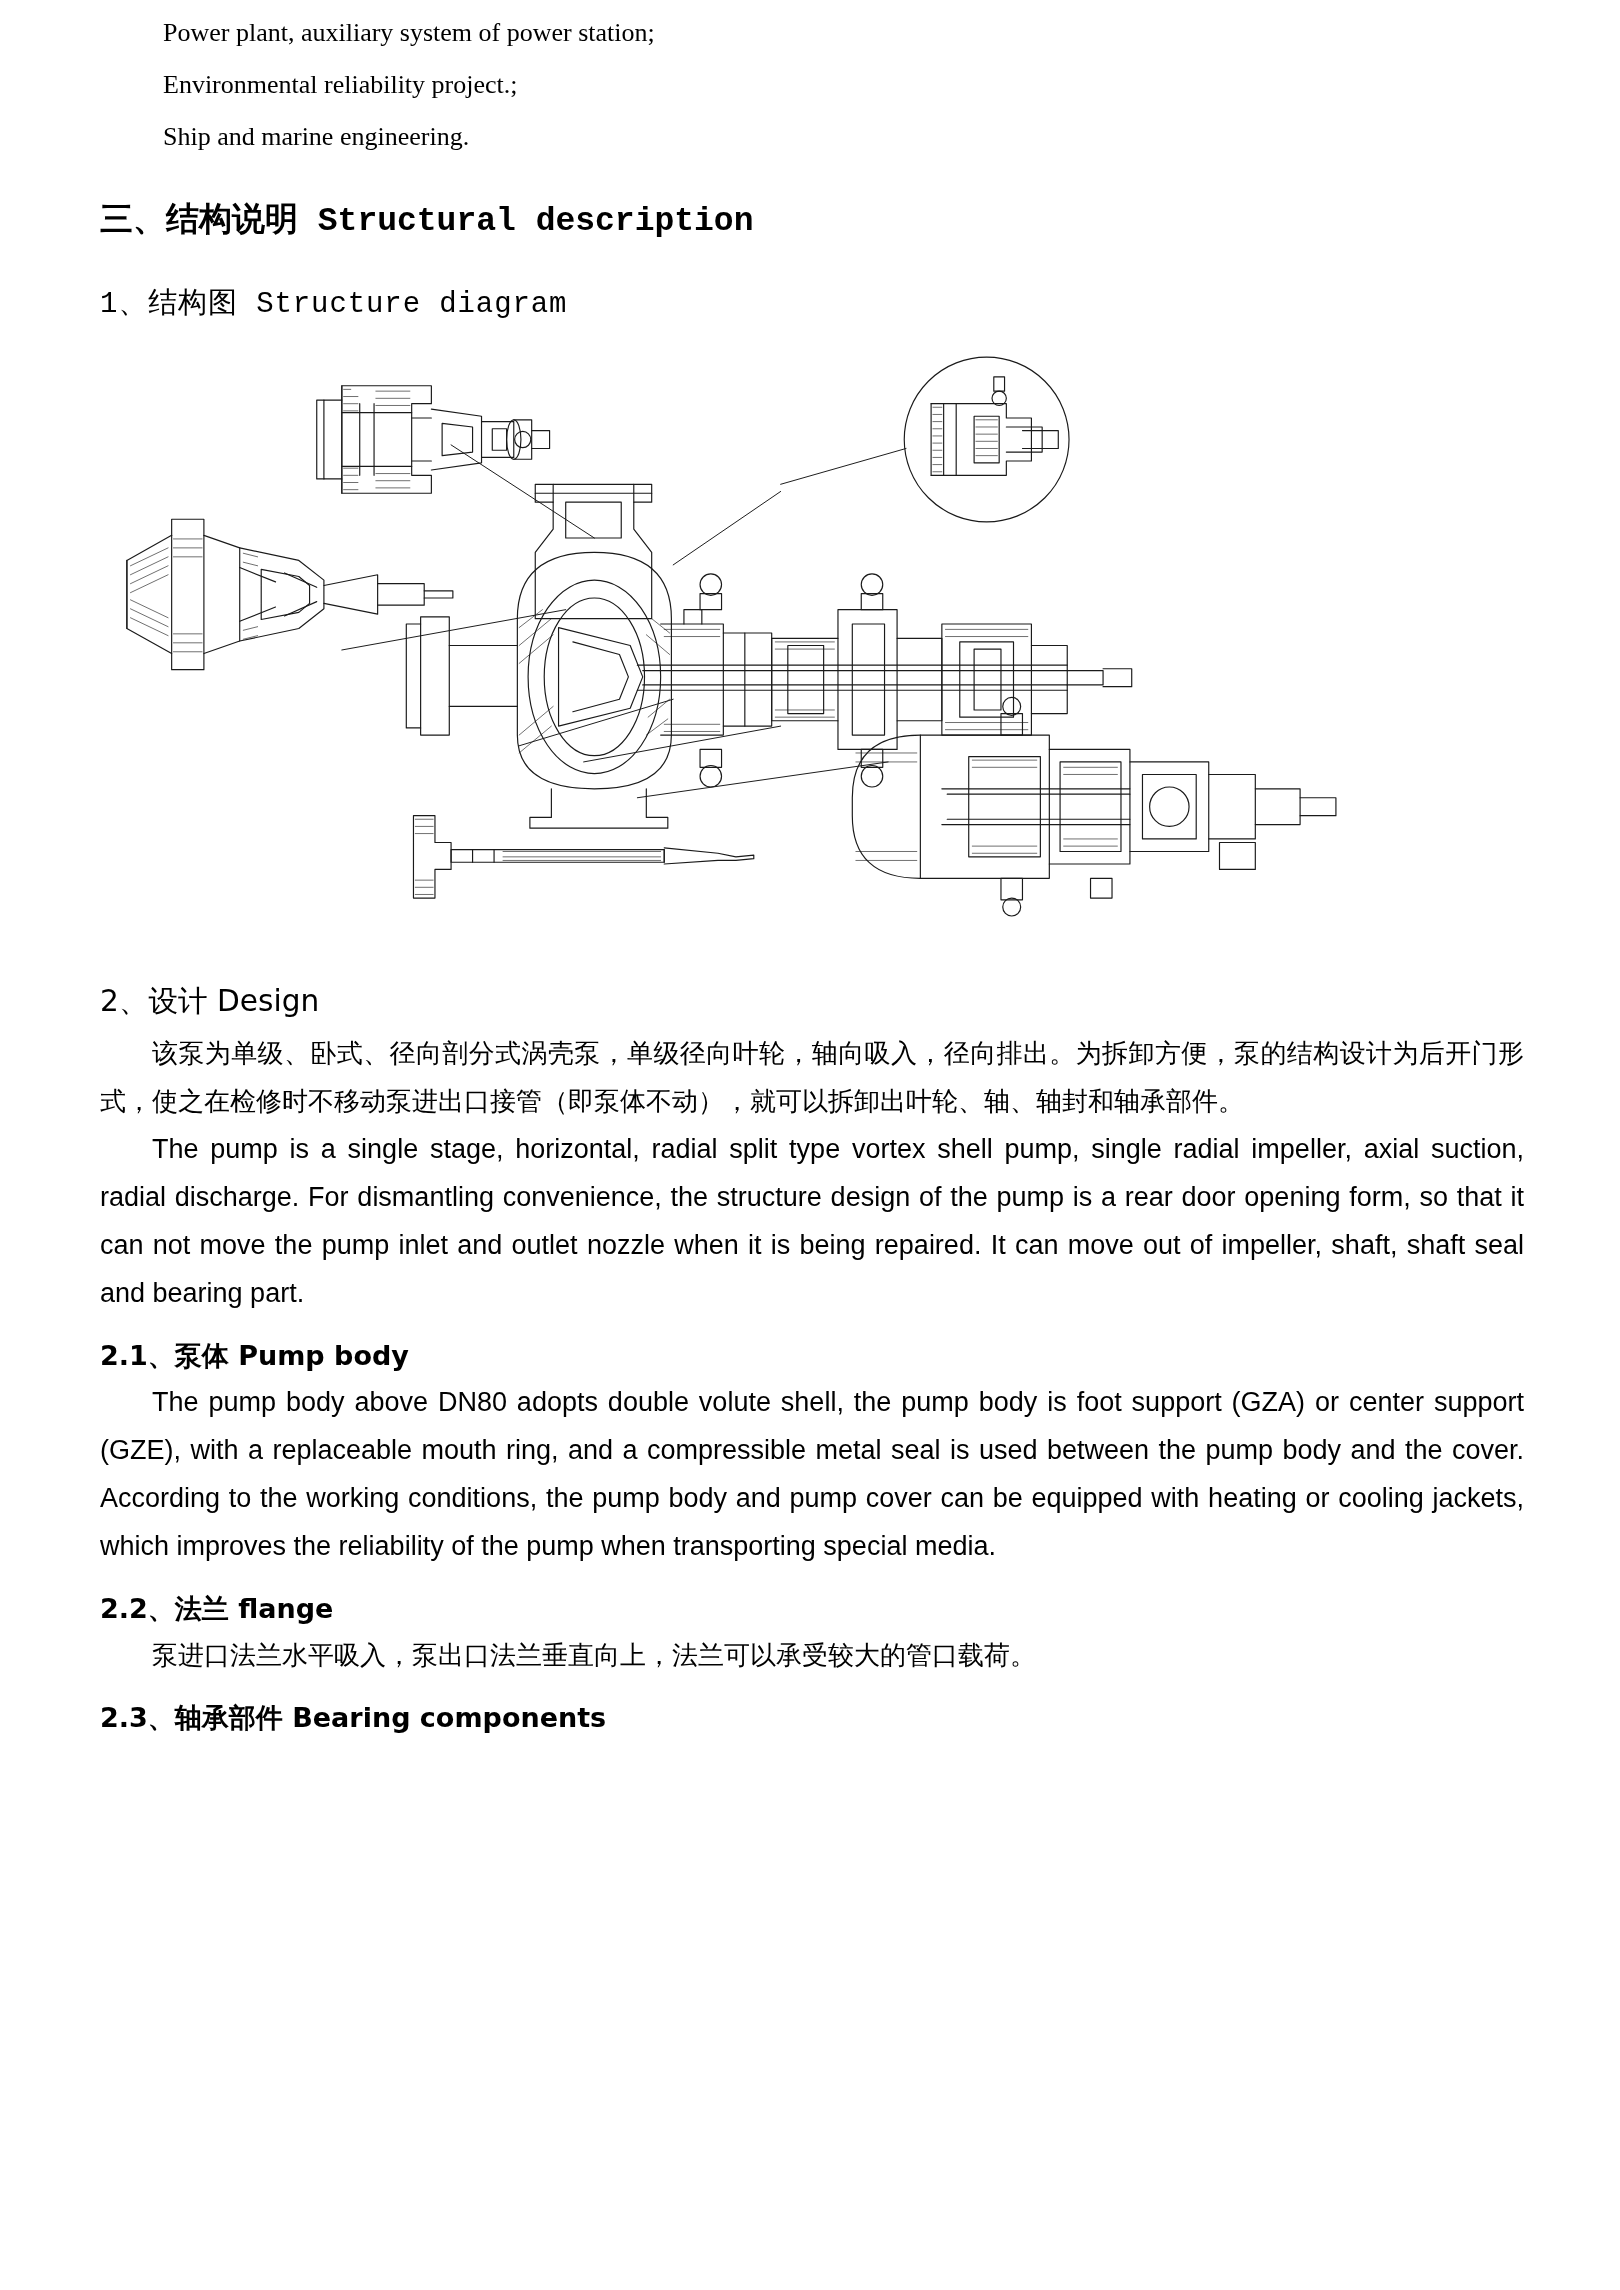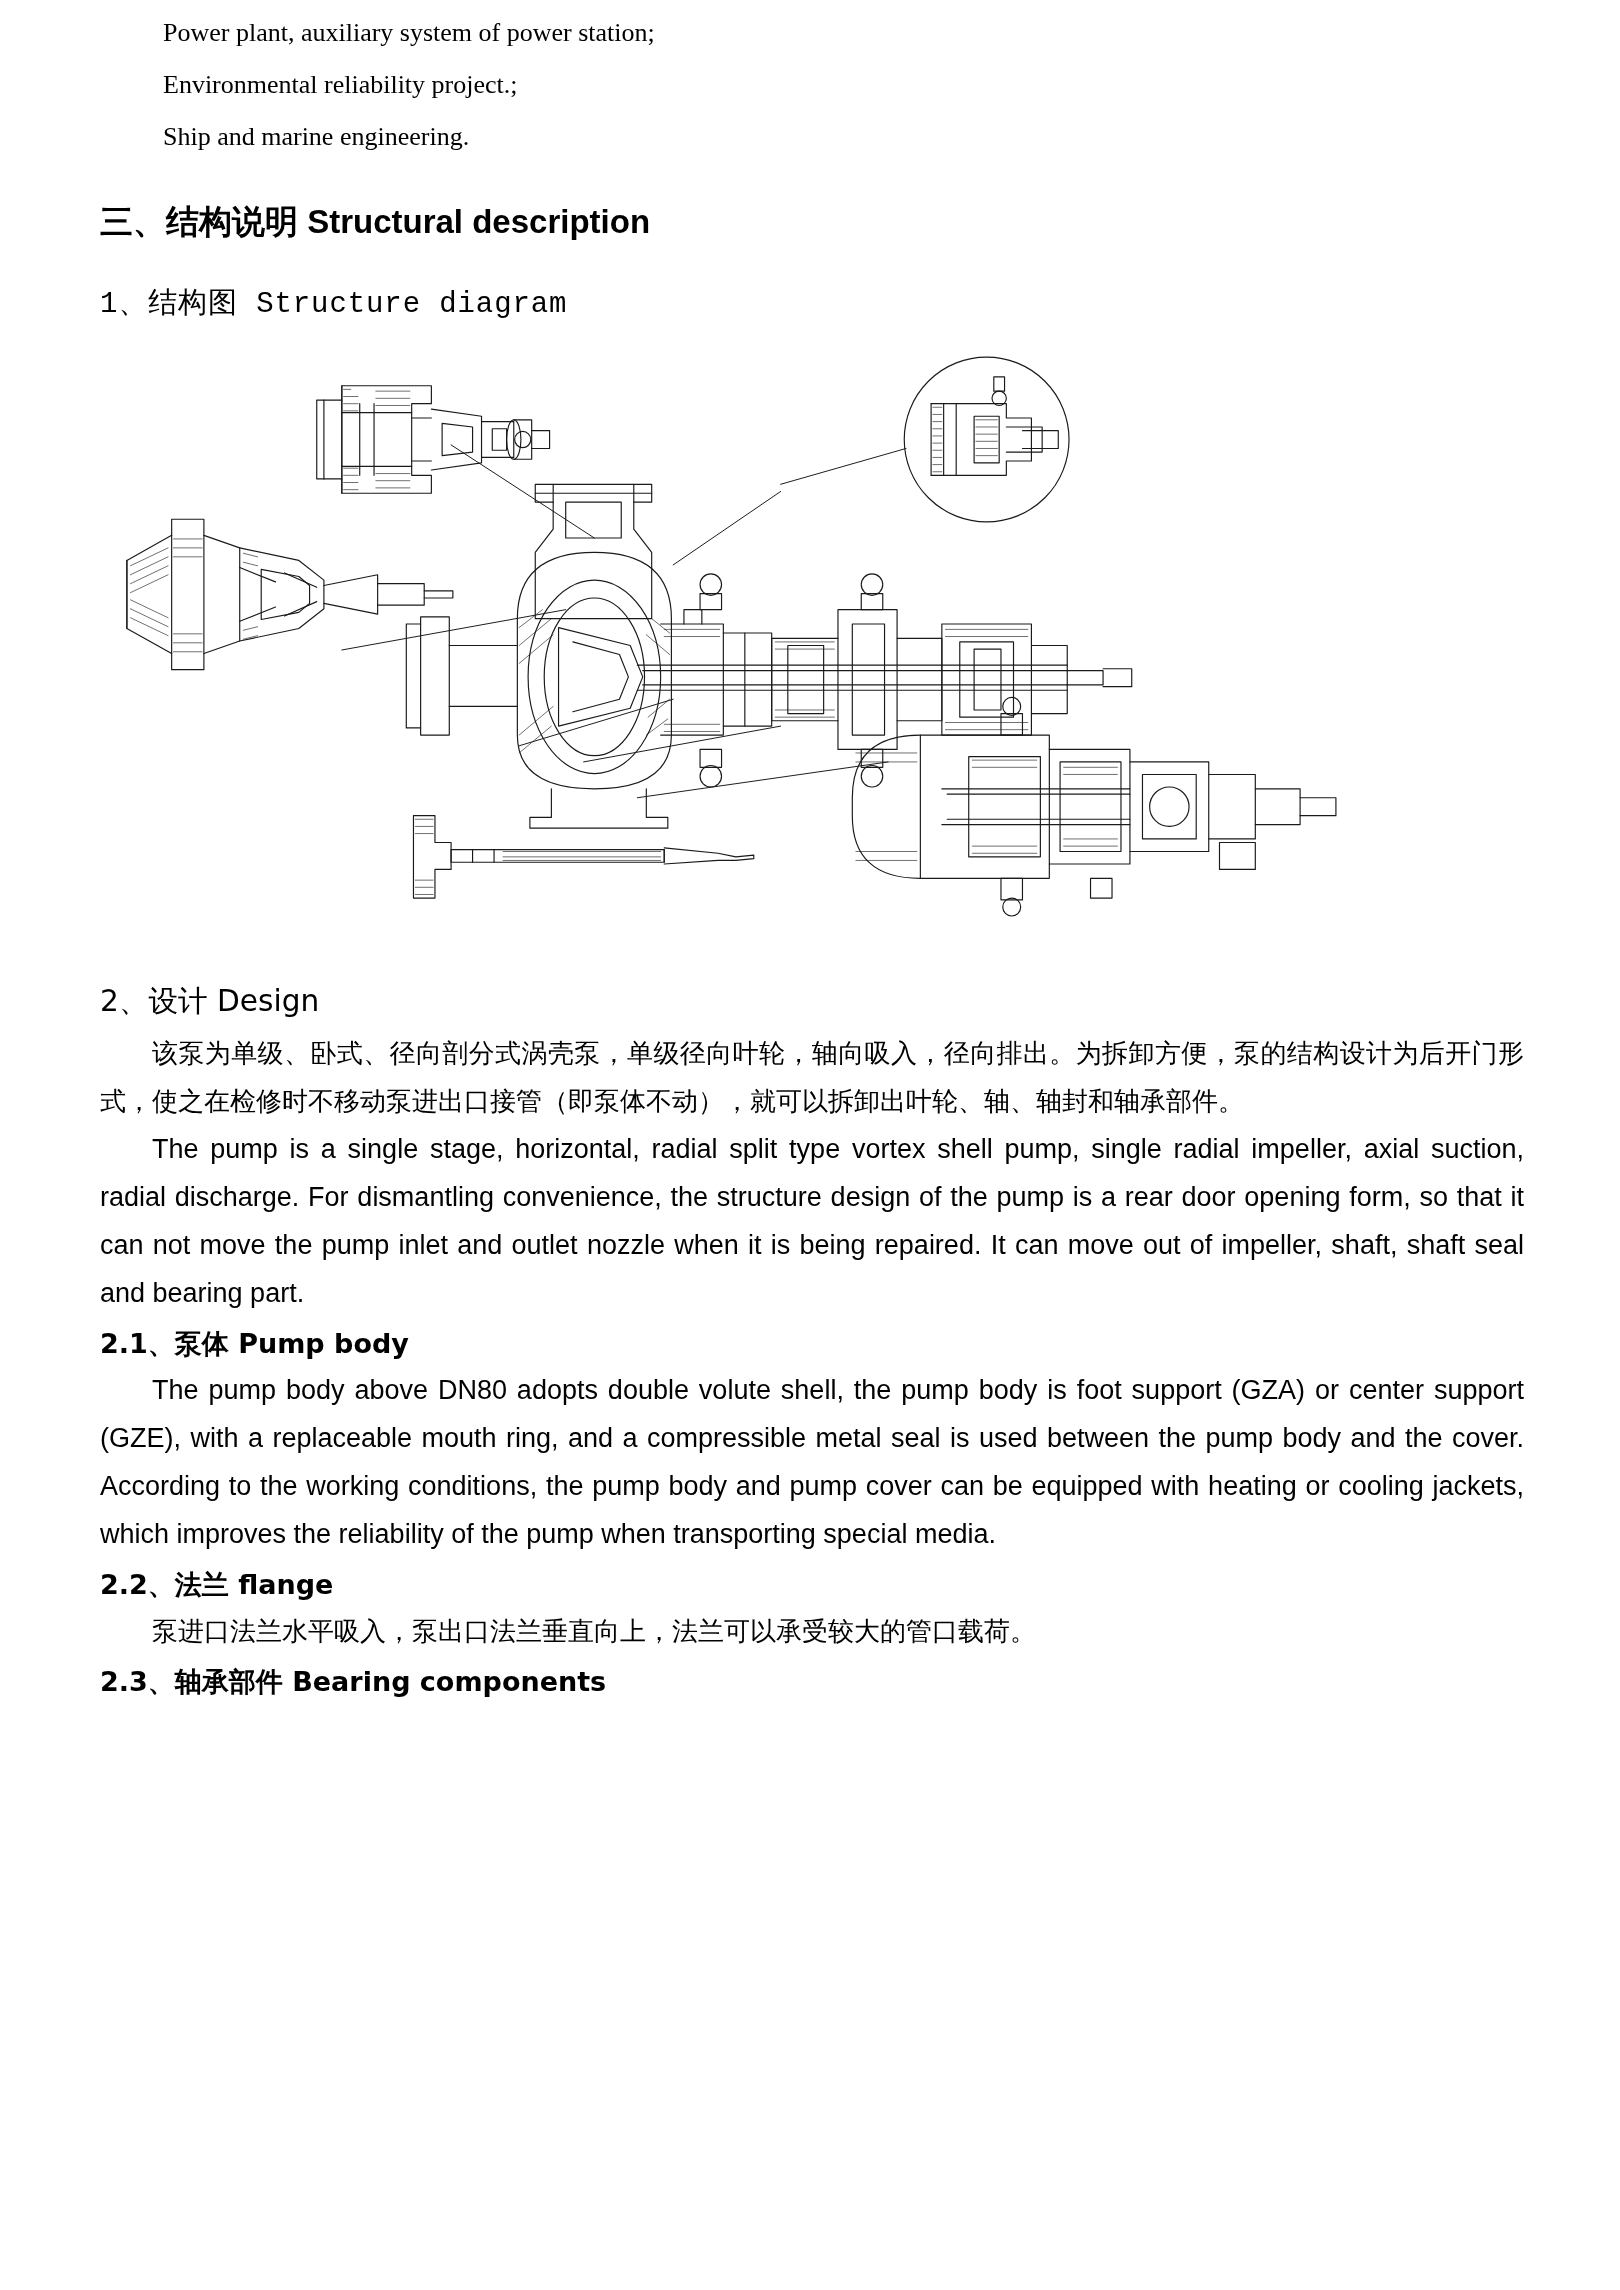--- a/index.html
+++ b/index.html
@@ -35,21 +35,21 @@
     font-family: "Liberation Serif", serif;
     font-size: 26px;
     line-height: 52px;
     margin-left: 63px;
     white-space: nowrap;
   }
   .intro-block { padding-top: 7.2px; }
 
   
   .h1 {
-    font-family: Liberation Sans, sans-serif;
+    font-family: Liberation Mono, monospace;
     font-weight: bold;
     font-size: 33px;
     line-height: 50px;
     margin-top: 34px;
     margin-bottom: 5.4px;
     letter-spacing: 0px;
   }
 
   
   .h2 {
@@ -73,21 +73,21 @@
     margin-top: 28px;
     margin-bottom: 3.6px;
   }
 
   
   .h3 {
     font-size: 27px;
     line-height: 45px;
     font-weight: bold;
     font-family: "DejaVu Sans", sans-serif;
-    margin-top: 4px;
+    margin-top: 16px;
   }
 
   p.body-cn {
     font-family: "DejaVu Sans", sans-serif;
     font-size: 26px;
     line-height: 48px;
     margin: 0;
     text-align: justify;
     text-justify: inter-ideograph;
     text-indent: 52px;

